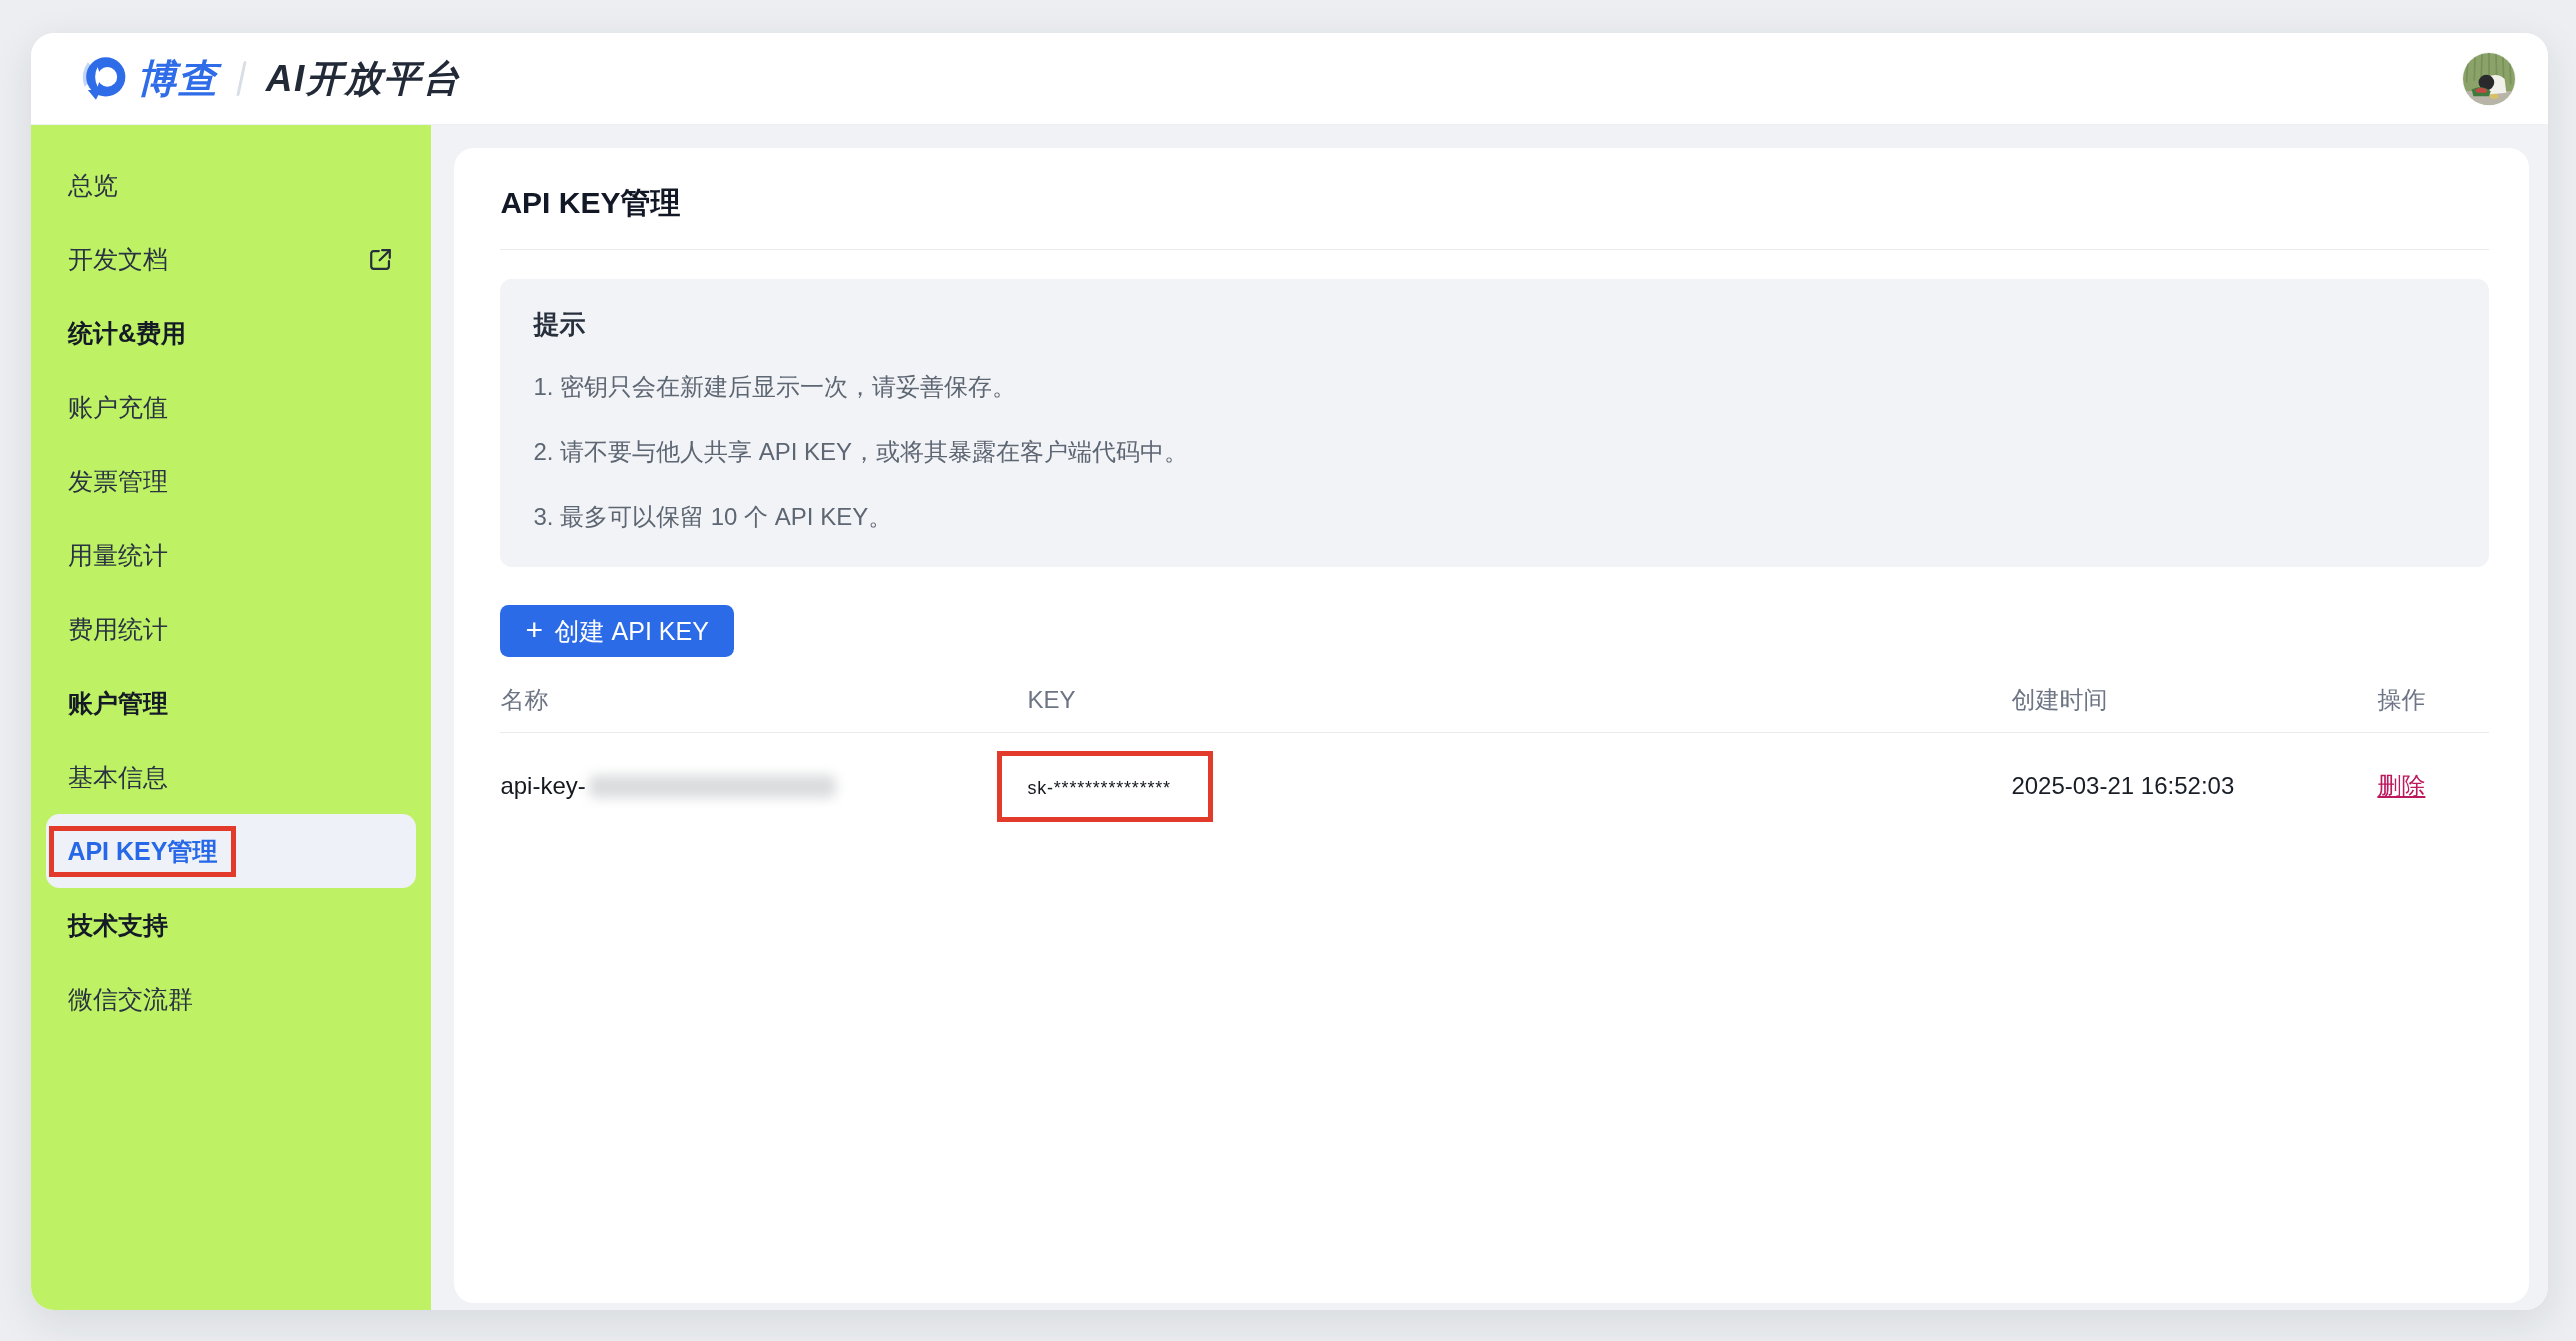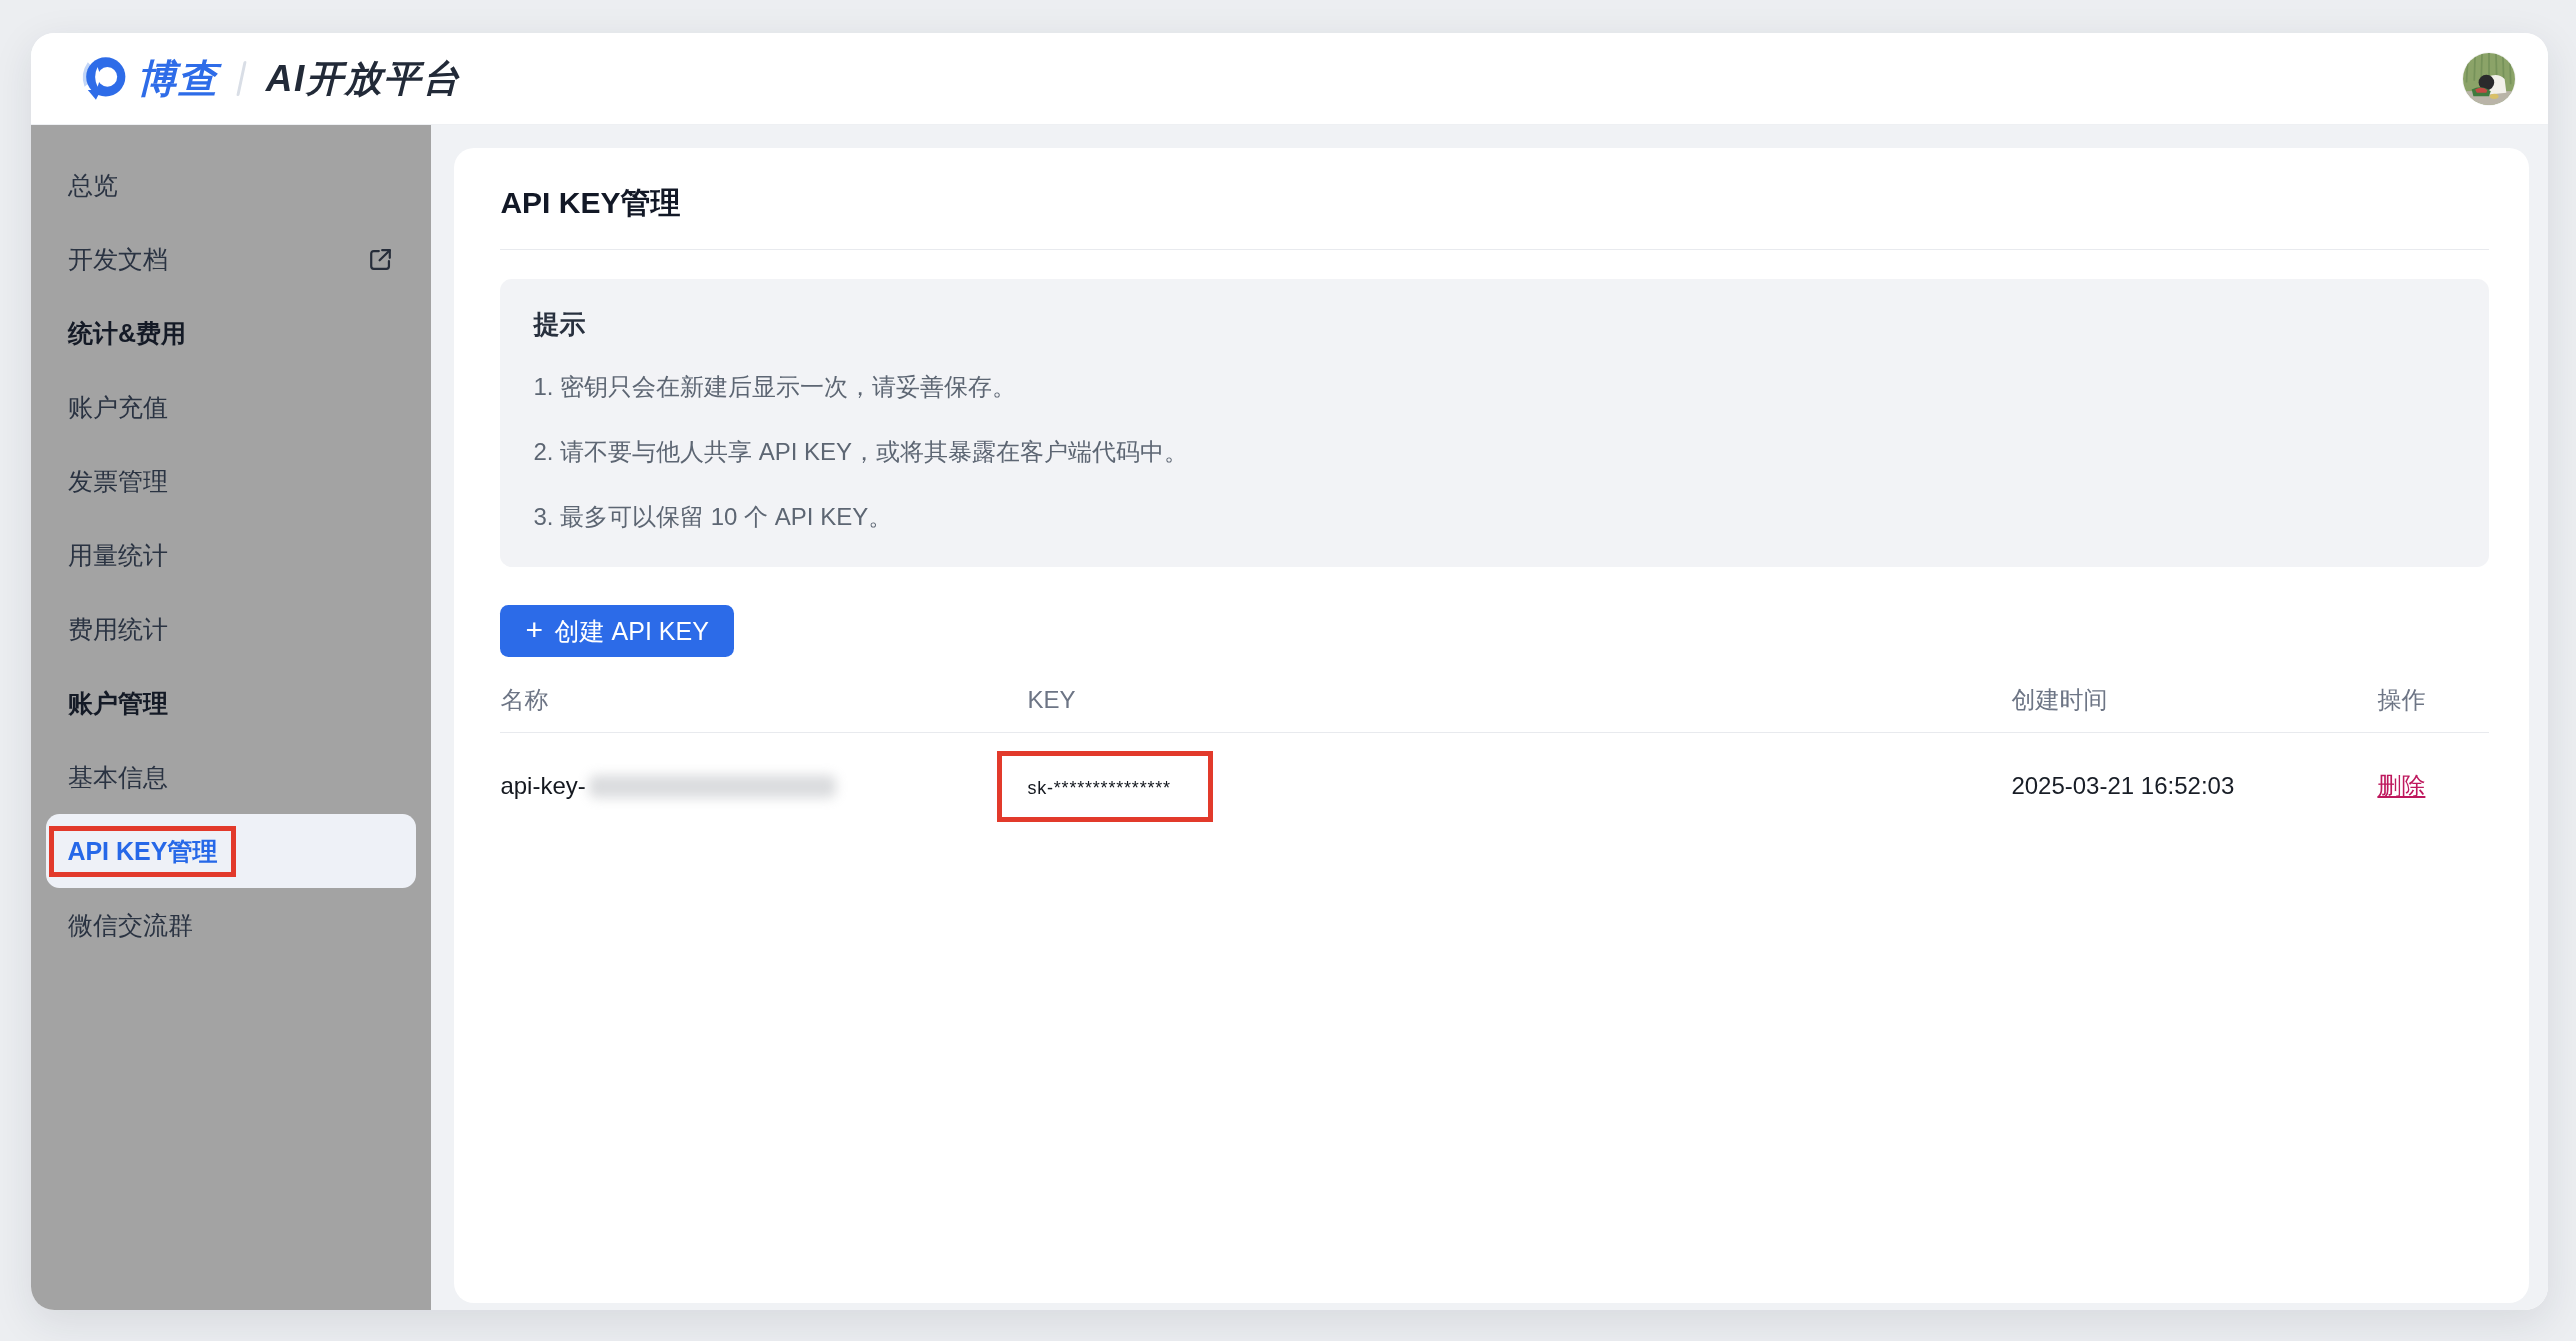--- a/index.html
+++ b/index.html
@@ -33,21 +33,21 @@
   .product {
     font-size:37px; font-weight:800; font-style:italic; color:#222a38; letter-spacing:1.7px;
   }
   .avatar {
     margin-left:auto; width:52px; height:52px; border-radius:50%; overflow:hidden;
     cursor:pointer; box-shadow:0 0 0 0.8px rgba(0,0,0,.06);
   }
   .avatar svg { width:100%; height:100%; display:block; }
   
   .app-body { flex:1; display:flex; min-height:0; }
-  .sidebar { flex:0 0 400px; width:400px; background:#a3a3a3; padding-top:23.4px; }
+  .sidebar { flex:0 0 400px; width:400px; background:#bef264; padding-top:23.4px; }
   .sidebar ul { list-style:none; }
   .side-item {
     height:74px; margin:0 15px; padding:0 22px; border-radius:13.4px;
     display:flex; align-items:center; font-size:25px; color:#2a3342; cursor:pointer;
   }
   .side-item.section { font-weight:700; color:#141a26; cursor:default; }
   .side-item.active { background:#eef1f7; }
   .side-item.active .side-label { color:#2668e8; font-weight:700; }
   .side-item svg { margin-left:auto; width:27px; height:27px; }
   .red-ann {
@@ -168,20 +168,23 @@
             </li>
             <li class="side-item section">
               <span class="side-label">账户管理</span>
             </li>
             <li class="side-item">
               <span class="side-label">基本信息</span>
             </li>
             <li class="side-item active">
               <span class="side-label red-ann">API KEY管理</span>
             </li>
+            <li class="side-item section">
+              <span class="side-label">技术支持</span>
+            </li>
             <li class="side-item">
               <span class="side-label">微信交流群</span>
             </li>
           </ul>
       </nav>
 
       <div class="main">
         <div class="panel">
           <h1 class="page-title">API KEY管理</h1>
           <div class="title-divider"></div>

